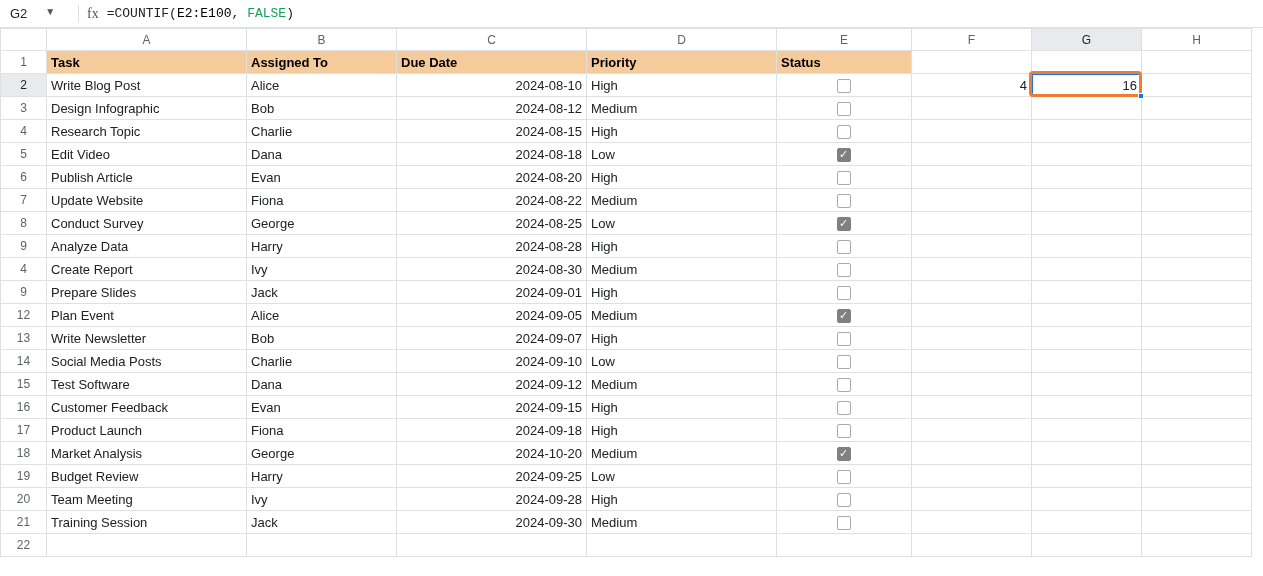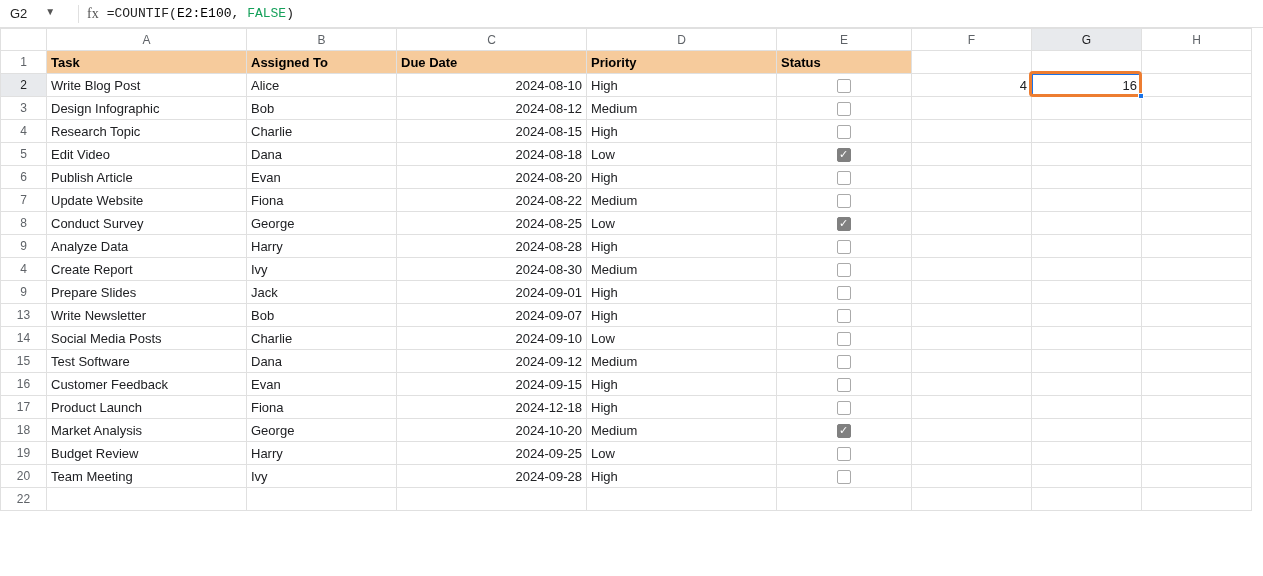--- a/index.html
+++ b/index.html
@@ -335,20 +335,31 @@
             <td class="al-l">Prepare Slides</td>
             <td class="al-l">Jack</td>
             <td class="al-r">2024-09-01</td>
             <td class="al-l">High</td>
             <td class="al-c"><span class="cb"></span></td>
             <td class="al-r"></td>
             <td class="al-r"></td>
             <td class="al-l"></td>
           </tr>
           <tr>
+            <td class="rowhead">12</td>
+            <td class="al-l">Plan Event</td>
+            <td class="al-l">Alice</td>
+            <td class="al-r">2024-09-05</td>
+            <td class="al-l">Medium</td>
+            <td class="al-c"><span class="cb checked"></span></td>
+            <td class="al-r"></td>
+            <td class="al-r"></td>
+            <td class="al-l"></td>
+          </tr>
+          <tr>
             <td class="rowhead">13</td>
             <td class="al-l">Write Newsletter</td>
             <td class="al-l">Bob</td>
             <td class="al-r">2024-09-07</td>
             <td class="al-l">High</td>
             <td class="al-c"><span class="cb"></span></td>
             <td class="al-r"></td>
             <td class="al-r"></td>
             <td class="al-l"></td>
           </tr>
@@ -382,21 +393,21 @@
             <td class="al-l">High</td>
             <td class="al-c"><span class="cb"></span></td>
             <td class="al-r"></td>
             <td class="al-r"></td>
             <td class="al-l"></td>
           </tr>
           <tr>
             <td class="rowhead">17</td>
             <td class="al-l">Product Launch</td>
             <td class="al-l">Fiona</td>
-            <td class="al-r">2024-12-18</td>
+            <td class="al-r">2024-09-18</td>
             <td class="al-l">High</td>
             <td class="al-c"><span class="cb"></span></td>
             <td class="al-r"></td>
             <td class="al-r"></td>
             <td class="al-l"></td>
           </tr>
           <tr>
             <td class="rowhead">18</td>
             <td class="al-l">Market Analysis</td>
             <td class="al-l">George</td>
@@ -417,20 +428,31 @@
             <td class="al-r"></td>
             <td class="al-r"></td>
             <td class="al-l"></td>
           </tr>
           <tr>
             <td class="rowhead">20</td>
             <td class="al-l">Team Meeting</td>
             <td class="al-l">Ivy</td>
             <td class="al-r">2024-09-28</td>
             <td class="al-l">High</td>
+            <td class="al-c"><span class="cb"></span></td>
+            <td class="al-r"></td>
+            <td class="al-r"></td>
+            <td class="al-l"></td>
+          </tr>
+          <tr>
+            <td class="rowhead">21</td>
+            <td class="al-l">Training Session</td>
+            <td class="al-l">Jack</td>
+            <td class="al-r">2024-09-30</td>
+            <td class="al-l">Medium</td>
             <td class="al-c"><span class="cb"></span></td>
             <td class="al-r"></td>
             <td class="al-r"></td>
             <td class="al-l"></td>
           </tr>
           <tr>
             <td class="rowhead">22</td>
             <td class="al-l"></td>
             <td class="al-l"></td>
             <td class="al-r"></td>

